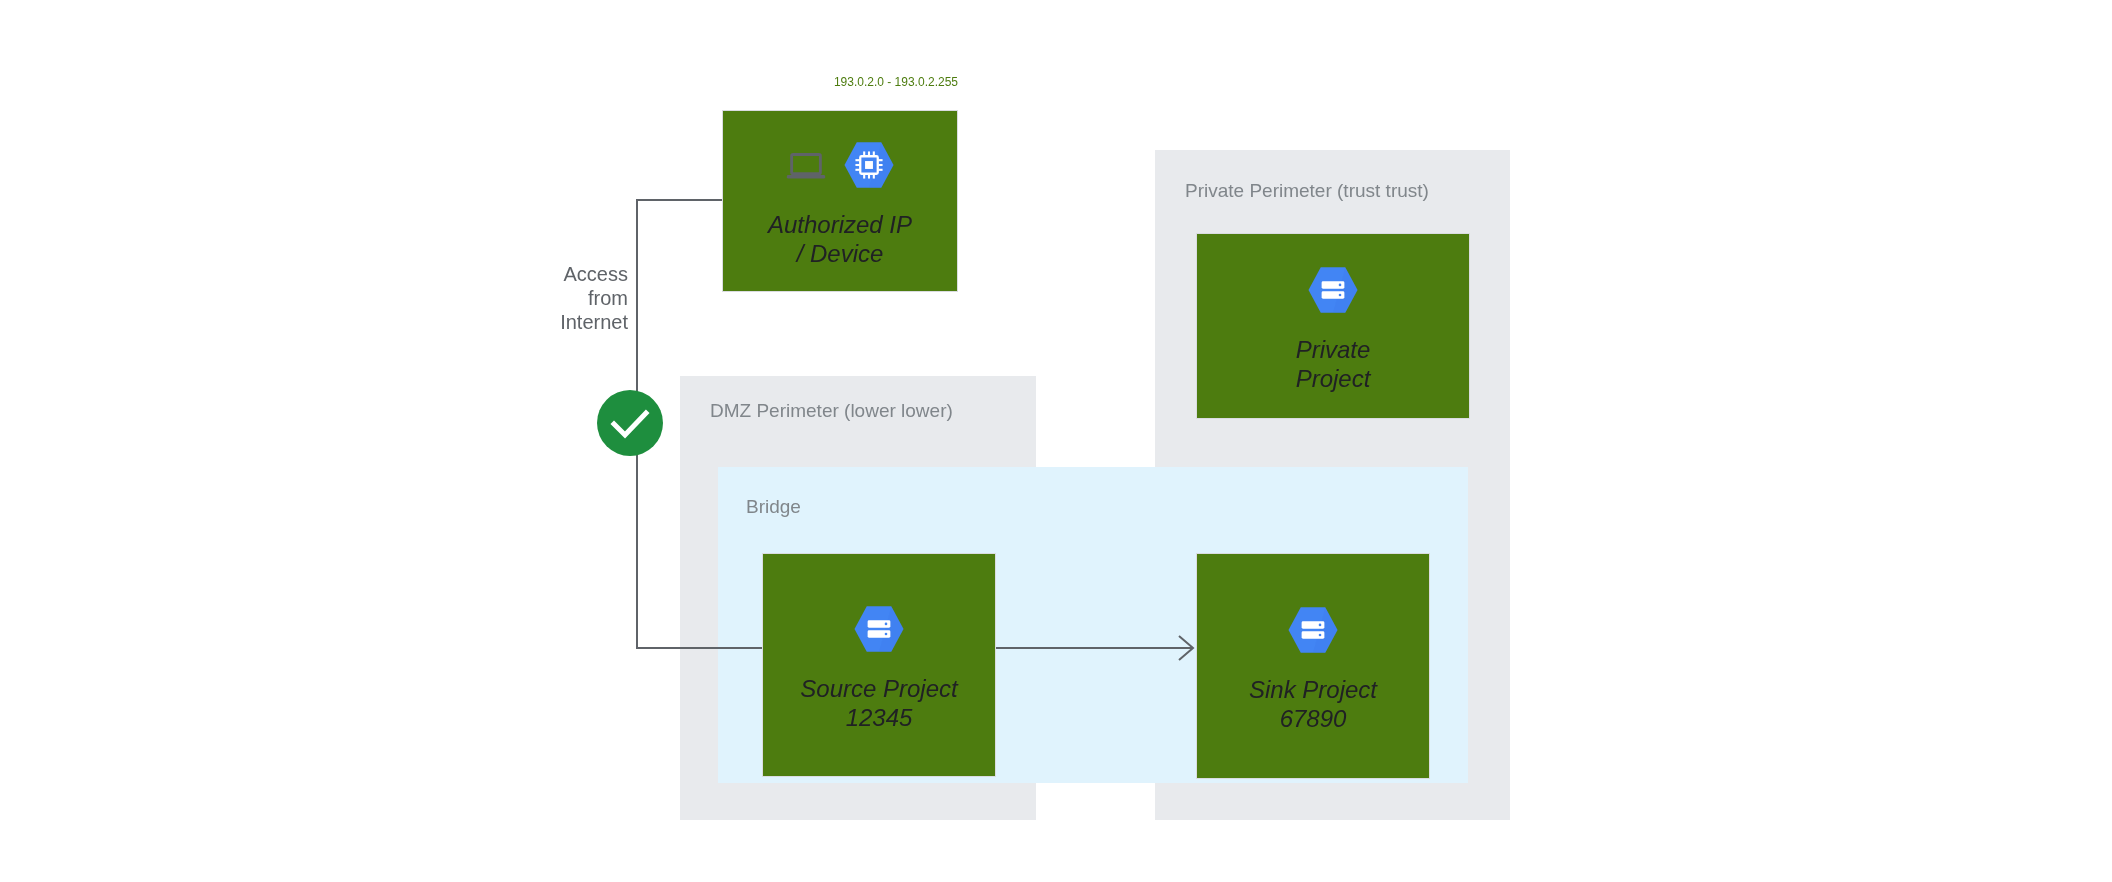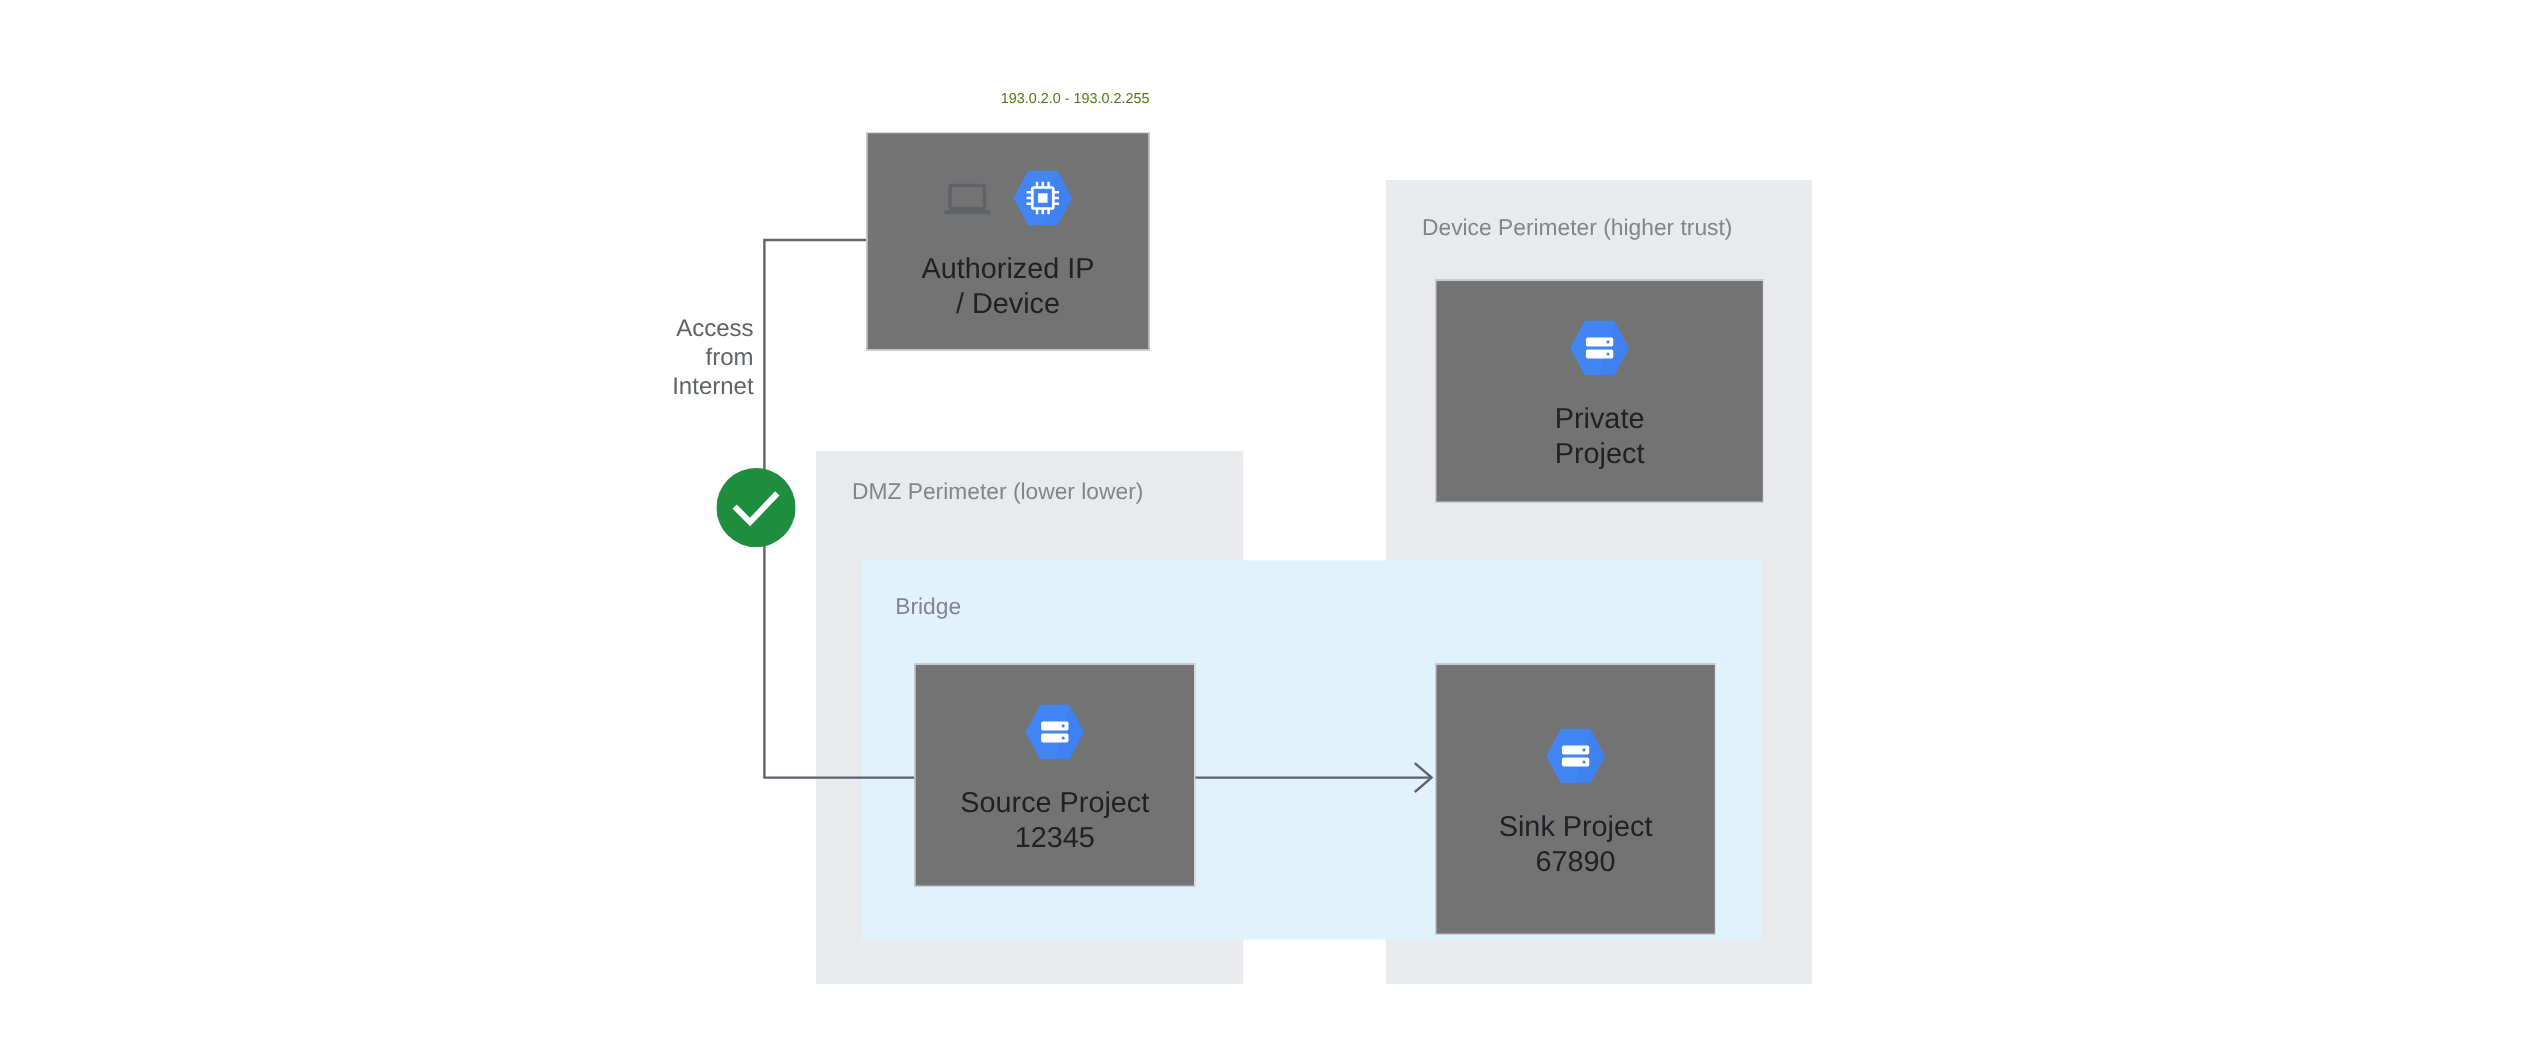--- a/index.html
+++ b/index.html
@@ -41,31 +41,32 @@
     left: 718px;
     top: 467px;
     width: 750px;
     height: 316px;
     background: #e0f3fd;
   }
 
   
   .node {
     position: absolute;
-    background: #737373;
+    background: #4d7c0f;
     border: 1px solid #dadce0;
     box-sizing: border-box;
     display: flex;
     flex-direction: column;
     align-items: center;
     justify-content: center;
+    font-style: italic;
   }
   #authorized-node   { left: 722px;  top: 110px; width: 236px; height: 182px; }
   #private-node      { left: 1196px; top: 233px; width: 274px; height: 186px; }
-  #source-node       { left: 762px;  top: 553px; width: 234px; height: 186px; }
+  #source-node       { left: 762px;  top: 553px; width: 234px; height: 224px; }
   #sink-node         { left: 1196px; top: 553px; width: 234px; height: 226px; }
 
   .node-icons {
     display: flex;
     align-items: center;
     justify-content: center;
     gap: 12px;
     height: 62px;
     margin-bottom: 14px;
   }
@@ -127,21 +128,21 @@
 
 <div id="canvas">
 
   <div id="dmz-perimeter" class="perimeter"></div>
   <div id="private-perimeter" class="perimeter"></div>
 
   <div id="bridge"></div>
 
   <div class="perimeter-label" style="left:710px; top:400px;">DMZ Perimeter (lower lower)</div>
 
-  <div class="perimeter-label" style="left:1185px; top:180px;">Device Perimeter (higher trust)</div>
+  <div class="perimeter-label" style="left:1185px; top:180px;">Private Perimeter (trust trust)</div>
 
   <div class="perimeter-label" style="left:746px; top:496px;">Bridge</div>
 
   <div id="ip-range">193.0.2.0 - 193.0.2.255</div>
 
   <div id="access-label">Access
 from
 Internet</div>
 
   <svg id="connectors" viewBox="0 0 2112 882" width="2112" height="882" xmlns="http://www.w3.org/2000/svg">

